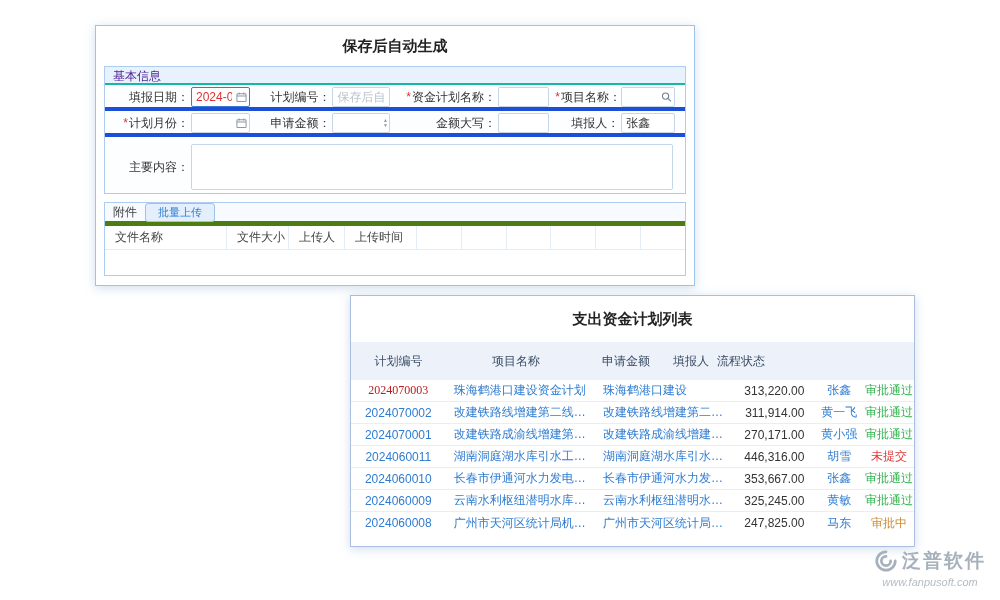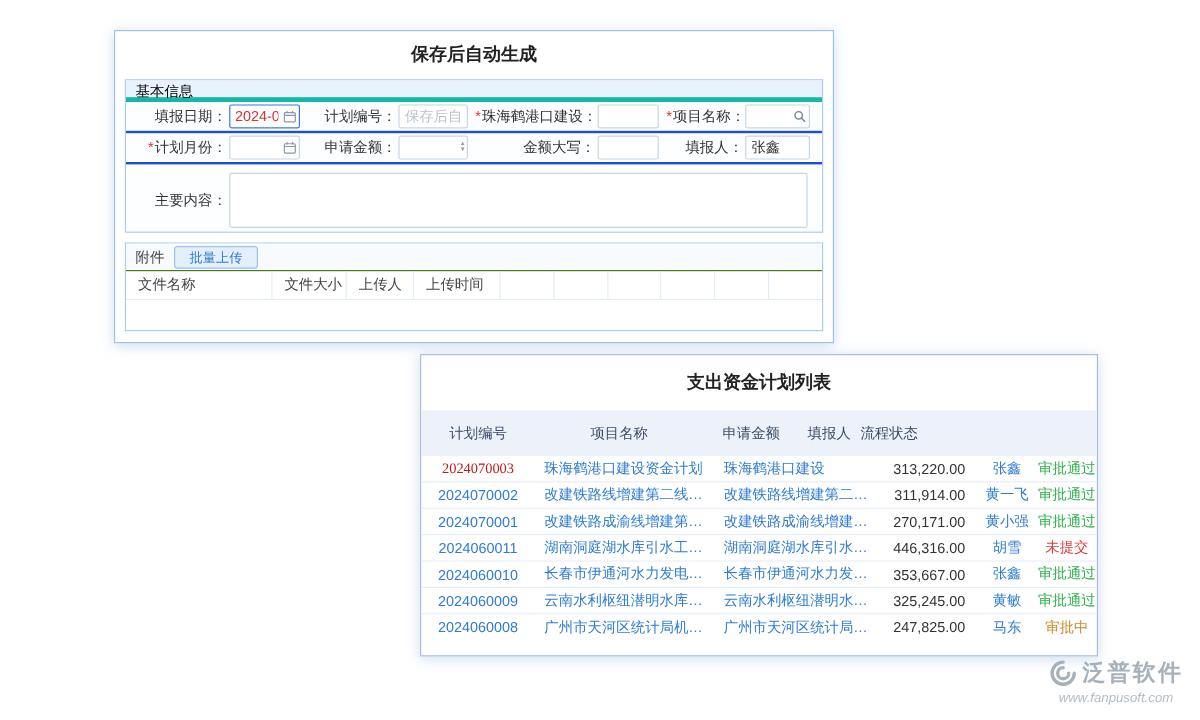--- a/index.html
+++ b/index.html
@@ -10,40 +10,40 @@
   .panel { position:absolute; background:#fff; border:1px solid #9ec3e6; box-shadow:0 2px 10px rgba(120,160,210,.35); }
   .form-panel { left:95px; top:25px; width:600px; height:261px; }
   .list-panel { left:350px; top:295px; width:565px; height:252px; border-color:#a9bfdd; }
 
   .panel-title { text-align:center; font-weight:bold; font-size:15px; color:#222; }
   .form-panel .panel-title { height:40px; line-height:40px; }
   .list-panel .panel-title { height:46px; line-height:46px; }
 
   
   .basic-box { position:absolute; left:8px; right:8px; top:40px; height:128px; border:1px solid #aecdee; background:#fdfeff; }
-  .box-header { height:18px; line-height:18px; background:#e8f2fd; color:#000000; padding-left:8px; font-size:12px; border-bottom:4px solid #14b8a6; }
-  .frow { display:flex; align-items:center; height:26px; border-bottom:2px solid #1d4ed8; padding:0 4px; }
+  .box-header { height:18px; line-height:18px; background:#e8f2fd; color:#4c1d95; padding-left:8px; font-size:12px; border-bottom:2px solid #14b8a6; }
+  .frow { display:flex; align-items:flex-end; height:26px; border-bottom:4px solid #1d4ed8; padding:0 4px; }
   .frow.content-row { height:60px; border-bottom:none; align-items:center; }
   .fcell { display:flex; align-items:center; }
   .fc1 { width:150px; } .fc2 { width:142px; } .fc3 { width:162px; } .fc4 { width:128px; }
   .flabel { white-space:nowrap; text-align:right; color:#333; flex:none; font-size:12px; }
   .lw-a { width:80px; } .lw-b { width:74px; } .lw-c { width:100px; } .lw-d { width:64px; }
   .star { color:#e03131; margin-right:1px; }
   .fwrap { position:relative; flex:1; display:flex; align-items:center; margin:0 6px 0 2px; min-width:0; }
   .finput { width:100%; height:20px; border:1px solid #c6d6e8; border-radius:2px; font-family:inherit; font-size:12px; color:#333; padding:0 4px; background:#fff; }
   .finput.has-icon { padding-right:17px; }
   .finput.focused { border-color:#3a7bd5; }
   .finput::placeholder { color:#b9c3cd; }
   .field-icon { position:absolute; right:3px; top:50%; transform:translateY(-50%); display:flex; cursor:pointer; }
   .stepper { position:absolute; right:2px; top:50%; transform:translateY(-50%); display:flex; flex-direction:column; line-height:5px; font-size:5px; color:#8a98a8; cursor:pointer; }
   .main-textarea { flex:1; height:46px; border:1px solid #c6d6e8; border-radius:2px; resize:none; margin:0 8px 0 2px; font-family:inherit; font-size:12px; }
 
   
   .attach-box { position:absolute; left:8px; right:8px; top:176px; height:74px; border:1px solid #aecdee; background:#fff; }
-  .attach-header { height:23px; display:flex; align-items:center; padding-left:8px; gap:8px; background:#f7fbff; border-bottom:1px solid #4d7c0f; }
+  .attach-header { height:23px; display:flex; align-items:center; padding-left:8px; gap:8px; background:#f7fbff; border-bottom:5px solid #4d7c0f; }
   .attach-tab { color:#444; }
   .batch-btn { background:#e3effc; border:1px solid #9ec3e6; color:#2f7cd0; border-radius:3px; padding:1px 12px; font-size:11px; cursor:pointer; }
   .file-head { display:flex; height:24px; border-bottom:1px solid #e3edf8; }
   .fh { display:flex; align-items:center; padding-left:10px; border-right:1px solid #e3edf8; color:#444; }
   .fh-1 { width:122px; } .fh-2 { width:62px; } .fh-3 { width:56px; } .fh-4 { width:72px; }
   .fh-e { flex:1; padding:0; }
   .file-body { height:25px; }
 
   
   .lhead { display:flex; height:38px; background:#edf2fa; color:#3c4d66; }
@@ -92,21 +92,21 @@
             </span>
           </div>
         </div>
         <div class="fcell fc2">
           <div class="flabel lw-b"><span>计划编号：</span></div>
           <div class="fwrap">
             <input class="finput" placeholder="保存后自动生成" style="">
           </div>
         </div>
         <div class="fcell fc3">
-          <div class="flabel lw-c"><span class="star">*</span><span>珠海鹤港口建设：</span></div>
+          <div class="flabel lw-c"><span class="star">*</span><span>资金计划名称：</span></div>
           <div class="fwrap">
             <input class="finput" style="">
           </div>
         </div>
         <div class="fcell fc4">
           <div class="flabel lw-d"><span class="star">*</span><span>项目名称：</span></div>
           <div class="fwrap">
             <input class="finput has-icon" style="">
             <span class="field-icon">
               <svg viewBox="0 0 12 12" width="11" height="11">

